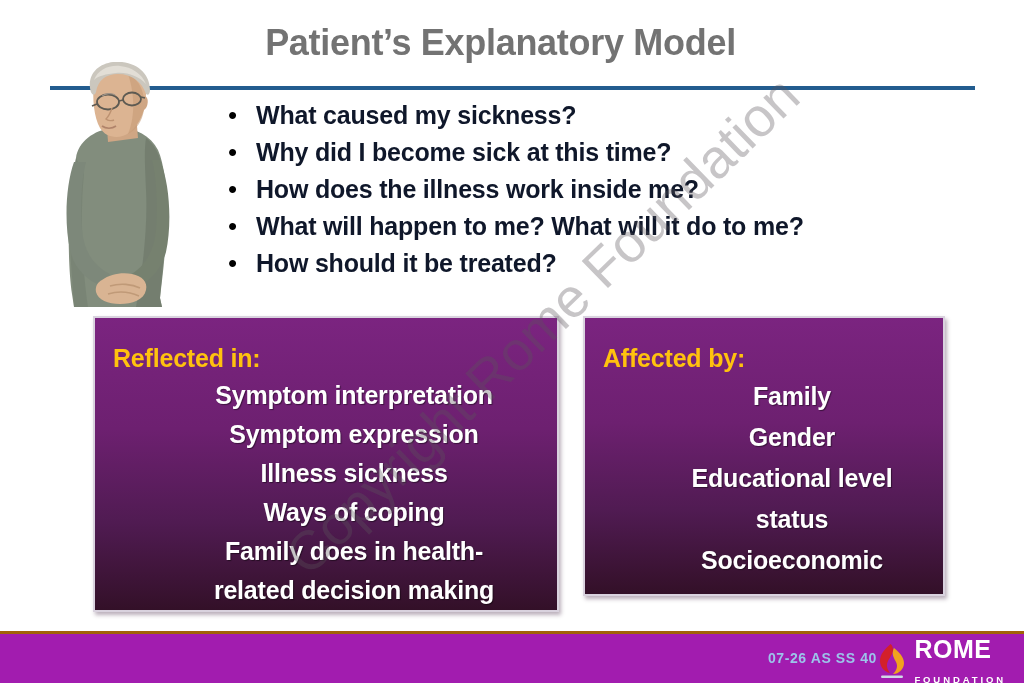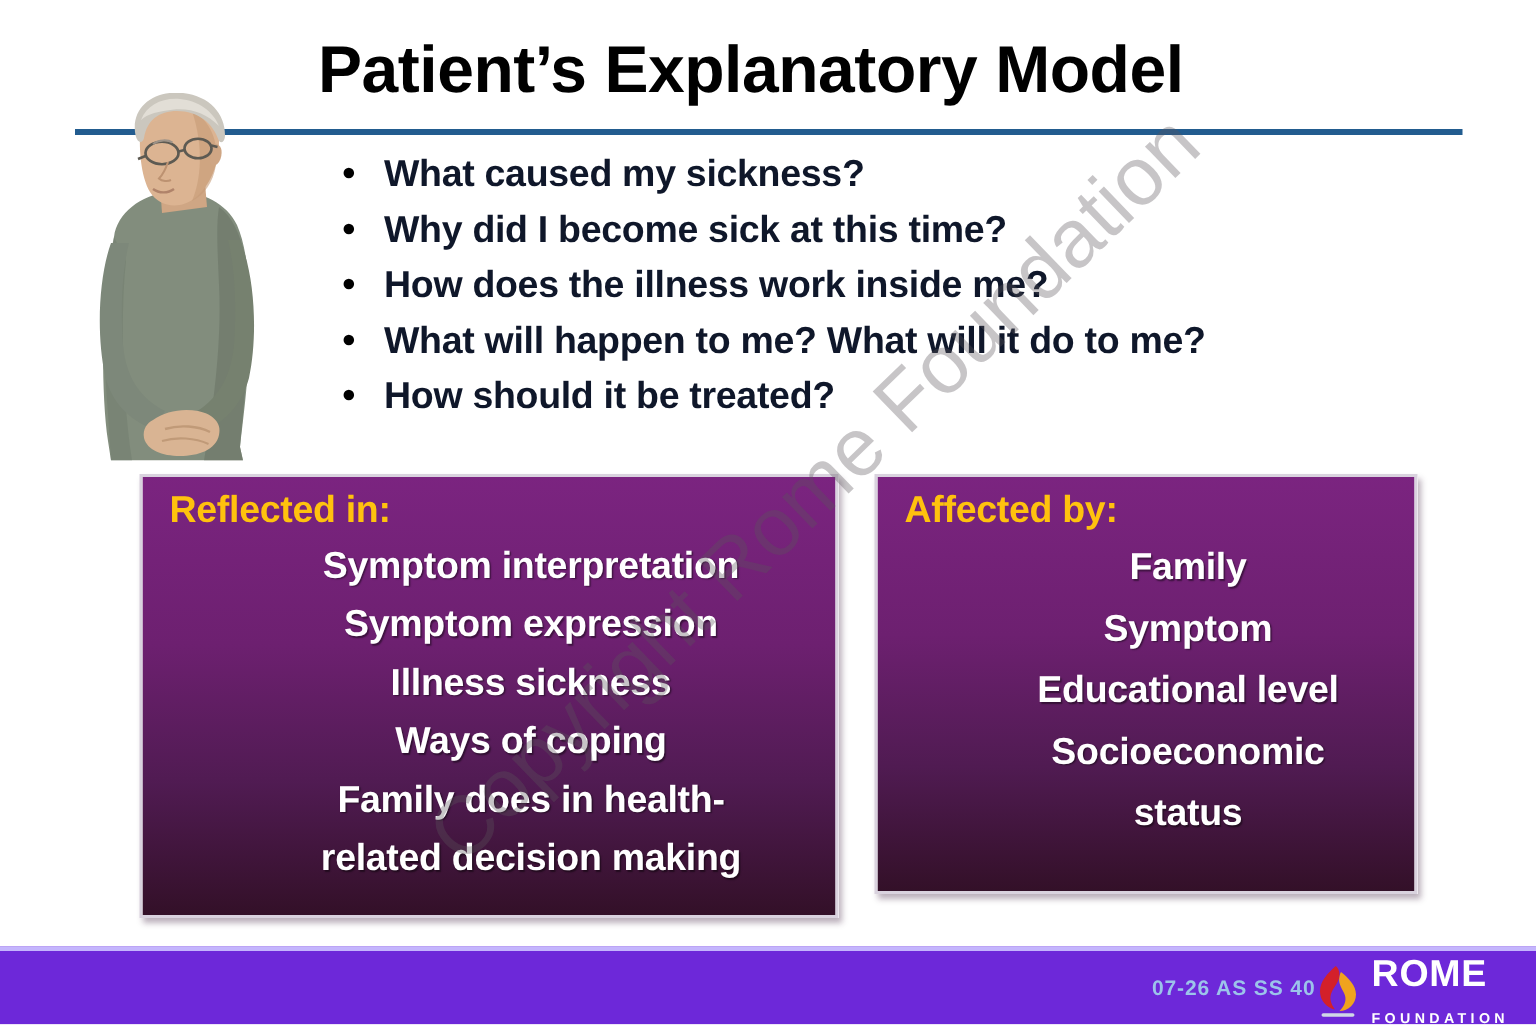--- a/index.html
+++ b/index.html
@@ -19,23 +19,23 @@
     overflow: hidden;
   }
 
   
   .slide-title {
     position: absolute;
     left: 0;
     top: 22px;
     width: 1001px;
     text-align: center;
-    font-size: 44px;
-    font-weight: bold;
-    color: #000000;
+    font-size: 36px;
+    font-weight: bold;
+    color: #737373;
     letter-spacing: -0.3px;
     white-space: nowrap;
   }
   .title-rule {
     position: absolute;
     left: 50px;
     top: 86px;
     width: 925px;
     height: 4px;
     background: #225c8f;
@@ -99,21 +99,21 @@
     left: 583px;
     top: 316px;
     width: 362px;
     height: 280px;
   }
   .panel-heading {
     color: #ffc20e;
     font-size: 25px;
     font-weight: bold;
     letter-spacing: -0.2px;
-    margin: 8px 0 3px 18px;
+    margin: 26px 0 3px 18px;
     white-space: nowrap;
   }
   .panel-list {
     margin: 0;
     padding: 0 0 0 56px;
     list-style: none;
   }
   .panel-list li {
     color: #ffffff;
     font-size: 25px;
@@ -144,22 +144,22 @@
     font-family: "Liberation Sans", sans-serif;
   }
 
   
   .footer {
     position: absolute;
     left: 0;
     bottom: 0;
     width: 1024px;
     height: 52px;
-    background: #6d28d9;
-    border-top: 3px solid #c4b5fd;
+    background: #a21caf;
+    border-top: 3px solid #a16207;
     box-sizing: border-box;
   }
   .footer-code {
     position: absolute;
     right: 147px;
     top: 16px;
     font-size: 14px;
     font-weight: bold;
     color: #9cc3ea;
     letter-spacing: 0.6px;
@@ -287,24 +287,24 @@
       <li>Ways of coping</li>
       <li>Family does in health-</li>
       <li>related decision making</li>
     </ul>
   </div>
 
   <div class="panel panel-right">
     <div class="panel-heading">Affected by:</div>
     <ul class="panel-list">
       <li>Family</li>
-      <li>Symptom</li>
+      <li>Gender</li>
       <li>Educational level</li>
+      <li>status</li>
       <li>Socioeconomic</li>
-      <li>status</li>
     </ul>
   </div>
 
   <div class="watermark">Copyright Rome Foundation</div>
 
   <div class="footer">
     <div class="footer-code">07-26  AS  SS 40</div>
     <div class="footer-logo">
       <svg class="logo-mark" viewBox="0 0 30 36" xmlns="http://www.w3.org/2000/svg">
         <path d="M13.5 1 C8 6 3 11 3 18 C3 24 7.5 29 13 30 C10 26 9 22 11 18

